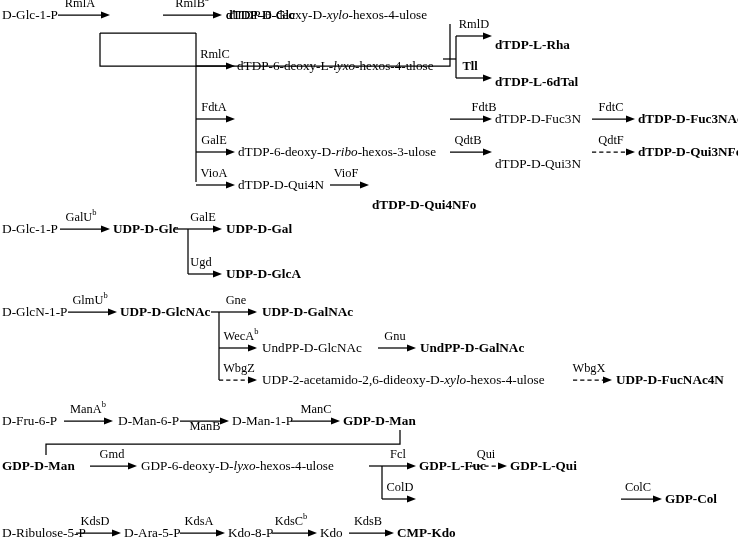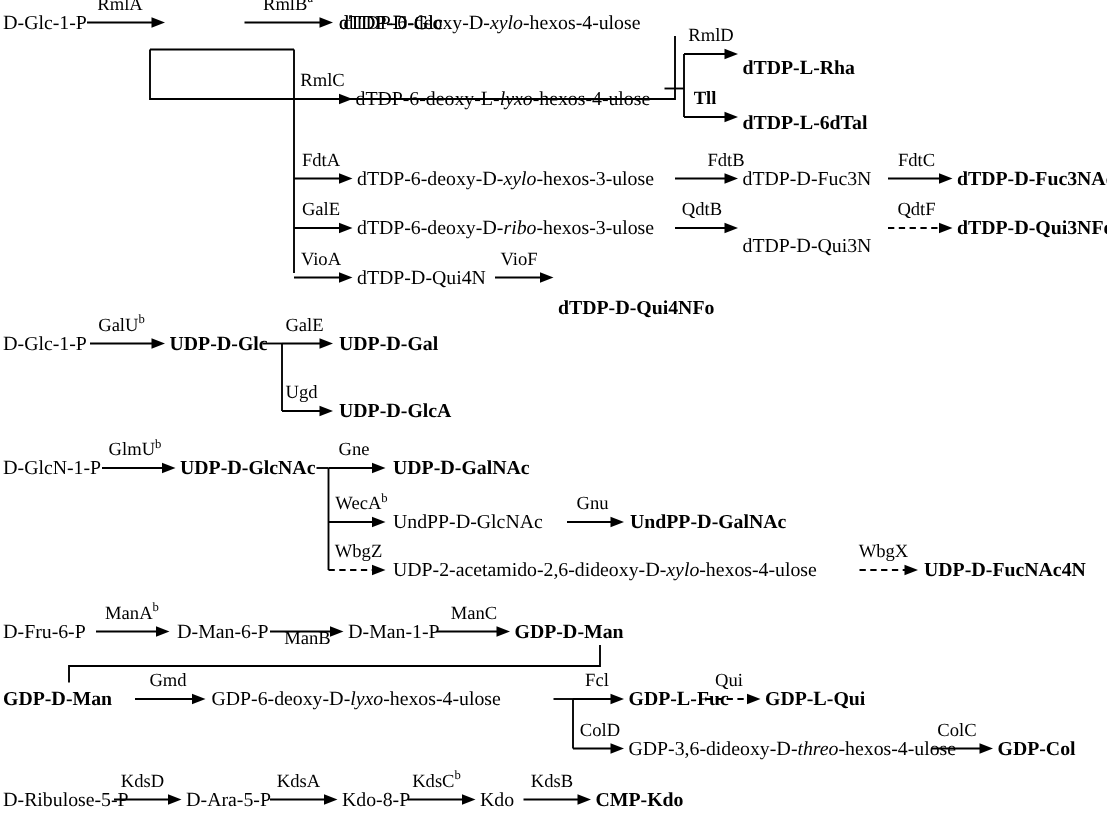--- a/index.html
+++ b/index.html
@@ -168,21 +168,20 @@
   <div class="node" style="left:226px;top:15px;">dTDP-<span class="sc">D</span>-Glc</div>
 
   <div class="node" style="left:226px;top:15px;">dTDP-<span class="sc">D</span>-Glc</div>
 
   <div class="node" style="left:229px;top:15px;">dTDP-6-deoxy-<span class="sc">D</span>-<span class="it">xylo</span>-hexos-4-ulose</div>
 
   <div class="node" style="left:237px;top:66px;">dTDP-6-deoxy-<span class="sc">L</span>-<span class="it">lyxo</span>-hexos-4-ulose</div>
   <div class="node bold" style="left:495px;top:45px;">dTDP-<span class="sc">L</span>-Rha</div>
   <div class="node bold" style="left:495px;top:82px;">dTDP-<span class="sc">L</span>-6dTal</div>
 
-  <div class="node" style="left:238px;top:119px;">dTDP-6-deoxy-<span class="sc">D</span>-<span class="it">xylo</span>-hexos-3-ulose</div>
   <div class="node" style="left:495px;top:119px;">dTDP-<span class="sc">D</span>-Fuc3N</div>
   <div class="node bold" style="left:638px;top:119px;">dTDP-<span class="sc">D</span>-Fuc3NAc</div>
 
   <div class="node" style="left:238px;top:152px;">dTDP-6-deoxy-<span class="sc">D</span>-<span class="it">ribo</span>-hexos-3-ulose</div>
   <div class="node" style="left:495px;top:164px;">dTDP-<span class="sc">D</span>-Qui3N</div>
   <div class="node bold" style="left:638px;top:152px;">dTDP-<span class="sc">D</span>-Qui3NFo</div>
 
   <div class="node" style="left:238px;top:185px;">dTDP-<span class="sc">D</span>-Qui4N</div>
   <div class="node bold" style="left:372px;top:185px;margin-top:20px;">dTDP-<span class="sc">D</span>-Qui4NFo</div>
 
@@ -226,21 +225,20 @@
 
   <div class="node" style="left:2px;top:421px;"><span class="sc">D</span>-Fru-6-P</div>
   <div class="node" style="left:118px;top:421px;"><span class="sc">D</span>-Man-6-P</div>
   <div class="node" style="left:232px;top:421px;"><span class="sc">D</span>-Man-1-P</div>
   <div class="node bold" style="left:343px;top:421px;">GDP-<span class="sc">D</span>-Man</div>
 
   <div class="node bold" style="left:2px;top:466px;">GDP-<span class="sc">D</span>-Man</div>
   <div class="node" style="left:141px;top:466px;">GDP-6-deoxy-<span class="sc">D</span>-<span class="it">lyxo</span>-hexos-4-ulose</div>
   <div class="node bold" style="left:419px;top:466px;">GDP-<span class="sc">L</span>-Fuc</div>
   <div class="node bold" style="left:510px;top:466px;">GDP-<span class="sc">L</span>-Qui</div>
-  <div class="node" style="left:419px;top:499px;">GDP-3,6-dideoxy-<span class="sc">D</span>-<span class="it">threo</span>-hexos-4-ulose</div>
   <div class="node bold" style="left:665px;top:499px;">GDP-Col</div>
 
   <div class="enz" style="left:88px;top:415px;">ManA<sup>b</sup></div>
   <div class="enz" style="left:205px;top:415px;margin-top:17px;">ManB</div>
   <div class="enz" style="left:316px;top:415px;">ManC</div>
   <div class="enz" style="left:112px;top:460px;">Gmd</div>
   <div class="enz" style="left:398px;top:460px;">Fcl</div>
   <div class="enz" style="left:486px;top:460px;">Qui</div>
   <div class="enz" style="left:400px;top:493px;">ColD</div>
   <div class="enz" style="left:638px;top:493px;">ColC</div>

